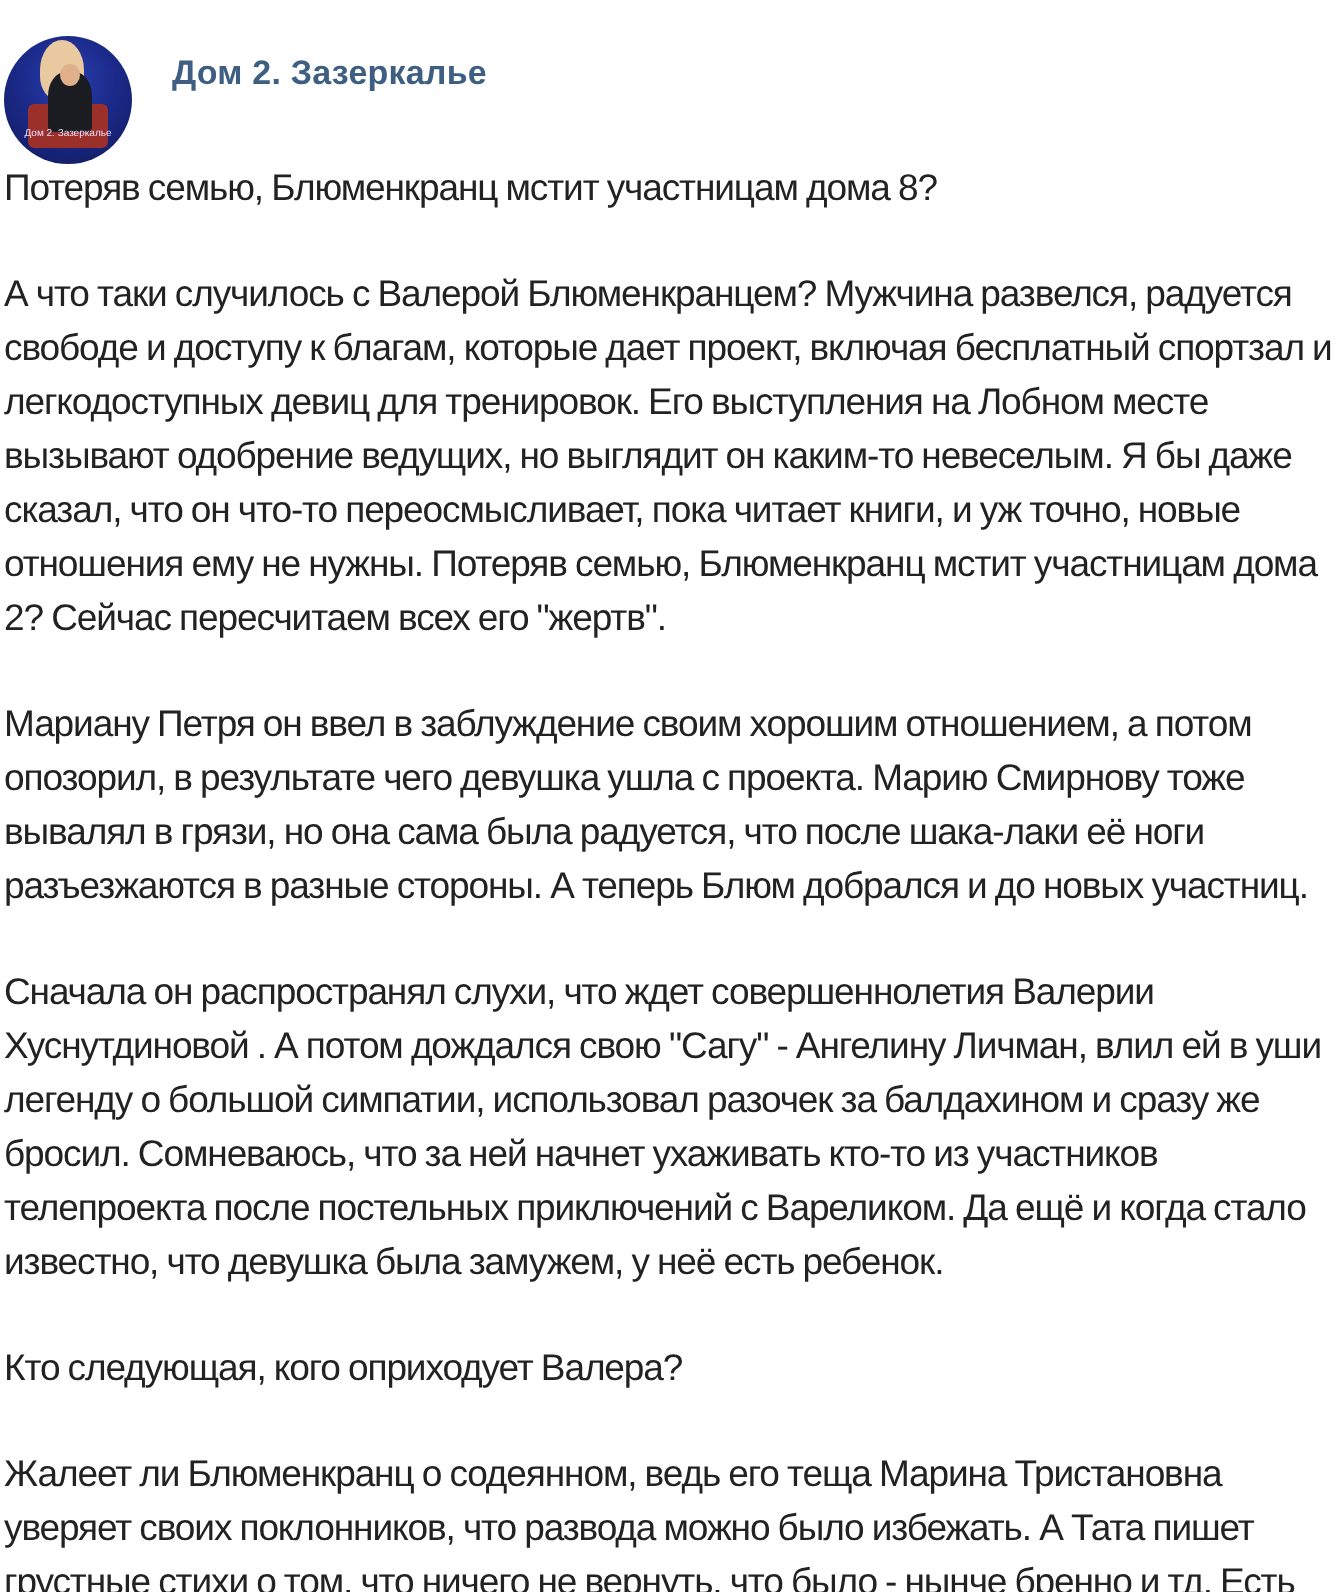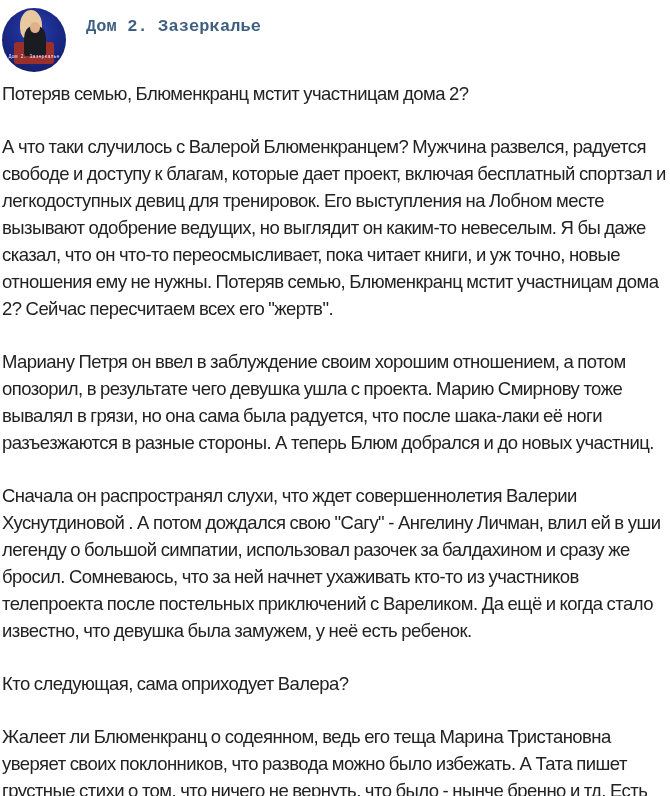--- a/index.html
+++ b/index.html
@@ -11,24 +11,23 @@
       width: 670px;
       height: 796px;
       overflow: hidden;
       position: relative;
       font-family: "Liberation Sans", sans-serif;
       color: #222222;
     }
     .header {
       position: absolute;
       left: 0;
-      top: 6px;
+      top: 16px;
       width: 670px;
       height: 70px;
-      font-family: Liberation Mono, monospace;
     }
     .avatar {
       position: absolute;
       left: 2px;
       top: 2px;
       width: 64px;
       height: 64px;
       border-radius: 50%;
       overflow: hidden;
       background: radial-gradient(circle at 50% 35%, #2a3fb0 0%, #1b2a8a 45%, #101a5a 100%);
@@ -119,24 +118,24 @@
     <div class="chair"></div>
     <div class="fig-woman"></div>
     <div class="fig-man"></div>
     <div class="fig-face"></div>
     <div class="caption">Дом 2. Зазеркалье</div>
   </div>
   <div class="title">Дом 2. Зазеркалье</div>
 </div>
 
 <div class="article">
-  <p class="para">Потеряв семью, Блюменкранц мстит участницам дома 2?</p>
+  <p class="para">Потеряв семью, Блюменкранц мстит участницам дома 8?</p>
   <div class="gap"></div>
   <p class="para">А что таки случилось с Валерой Блюменкранцем? Мужчина развелся, радуется свободе и доступу к благам, которые дает проект, включая бесплатный спортзал и легкодоступных девиц для тренировок. Его выступления на Лобном месте вызывают одобрение ведущих, но выглядит он каким-то невеселым. Я бы даже сказал, что он что-то переосмысливает, пока читает книги, и уж точно, новые отношения ему не нужны. Потеряв семью, Блюменкранц мстит участницам дома 2? Сейчас пересчитаем всех его "жертв".</p>
   <div class="gap"></div>
   <p class="para">Мариану Петря он ввел в заблуждение своим хорошим отношением, а потом опозорил, в результате чего девушка ушла с проекта. Марию Смирнову тоже вывалял в грязи, но она сама была радуется, что после шака-лаки её ноги разъезжаются в разные стороны. А теперь Блюм добрался и до новых участниц.</p>
   <div class="gap"></div>
   <p class="para">Сначала он распространял слухи, что ждет совершеннолетия Валерии Хуснутдиновой . А потом дождался свою "Сагу" - Ангелину Личман, влил ей в уши легенду о большой симпатии, использовал разочек за балдахином и сразу же бросил. Сомневаюсь, что за ней начнет ухаживать кто-то из участников телепроекта после постельных приключений с Вареликом. Да ещё и когда стало известно, что девушка была замужем, у неё есть ребенок.</p>
   <div class="gap"></div>
-  <p class="para">Кто следующая, сама оприходует Валера?</p>
+  <p class="para">Кто следующая, кого оприходует Валера?</p>
   <div class="gap"></div>
   <p class="para">Жалеет ли Блюменкранц о содеянном, ведь его теща Марина Тристановна уверяет своих поклонников, что развода можно было избежать. А Тата пишет грустные стихи о том, что ничего не вернуть, что было - нынче бренно и тд. Есть ли вина Валеры в развале семьи, и сможет ли он после Татико построить новые отношения?</p>
 </div>
 
 </body></html>

